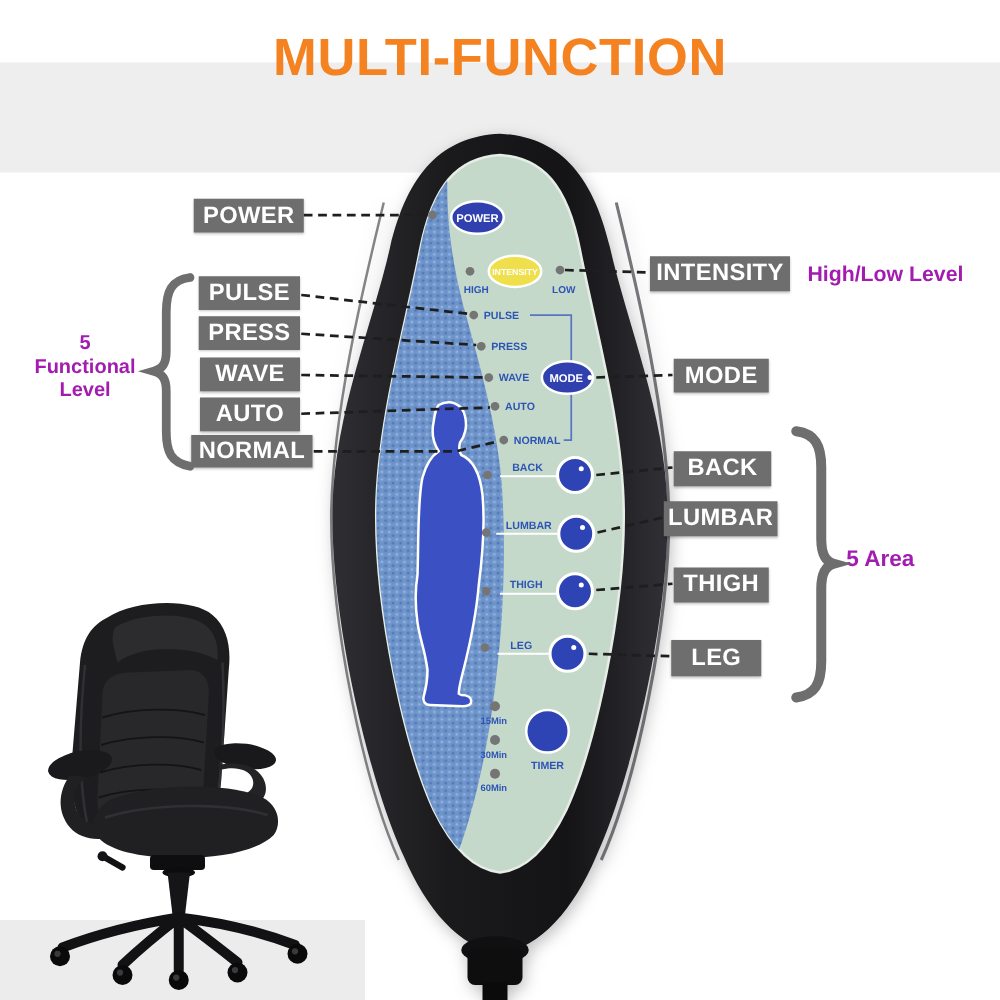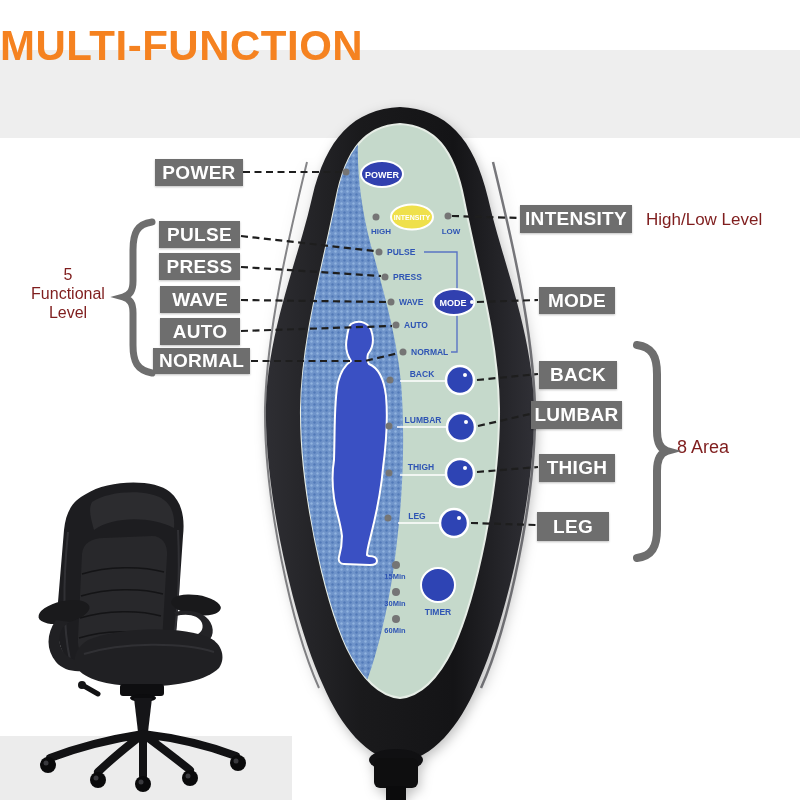--- a/index.html
+++ b/index.html
@@ -3,30 +3,30 @@
 <meta charset="utf-8">
 <style>
   html,body { margin:0; padding:0; }
   .canvas {
     position:relative; width:800px; height:800px; overflow:hidden;
     background:#ffffff; font-family:"Liberation Sans", sans-serif;
   }
   .band-top { position:absolute; left:0; top:50px; width:800px; height:88px; background:#EEEEEE; }
   .band-floor { position:absolute; left:0; top:736px; width:292px; height:64px; background:#ECECEC; }
   .title {
-    position:absolute; left:0; top:22px; width:800px; text-align:left;
+    position:absolute; left:0; top:22px; width:800px; text-align:center;
     font-size:42px; font-weight:800; letter-spacing:0.5px; color:#F58220;
   }
   .label-box {
     position:absolute; background:#6E6E6E; color:#ffffff;
     display:flex; align-items:center; justify-content:center;
     font-size:19px; font-weight:700; letter-spacing:0.3px;
     box-shadow:0 1px 2px rgba(0,0,0,0.25);
   }
-  .note { position:absolute; color:#7f1d1d; font-weight:400; }
+  .note { position:absolute; color:#a21caf; font-weight:700; }
   .note-modes { left:14px; top:265px; width:108px; text-align:center; font-size:16px; line-height:19px; }
   .note-intensity { left:646px; top:210px; font-size:17px; }
   .note-area { left:677px; top:437px; font-size:18px; }
   svg { position:absolute; }
   .remote-svg { left:250px; top:100px; filter:drop-shadow(2px 4px 6px rgba(0,0,0,0.25)); }
   .chair-svg { left:12px; top:472px; }
   .overlay-svg { left:0; top:0; }
   .rtext { fill:#2F55B4; font-family:"Liberation Sans", sans-serif; font-weight:700; }
   .btext { fill:#ffffff; font-family:"Liberation Sans", sans-serif; font-weight:700; }
 </style>
@@ -208,21 +208,21 @@
   <div class="label-box" style="left:531px; top:401px; width:91px; height:28px;">LUMBAR</div>
   <div class="label-box" style="left:539px; top:454px; width:76px; height:28px;">THIGH</div>
   <div class="label-box" style="left:537px; top:512px; width:72px; height:29px;">LEG</div>
 
   <div class="note note-modes">
     <div>5</div>
     <div>Functional</div>
     <div>Level</div>
   </div>
   <div class="note note-intensity">High/Low Level</div>
-  <div class="note note-area">8 Area</div>
+  <div class="note note-area">5 Area</div>
 
   <svg class="overlay-svg" width="800" height="800" viewBox="0 0 800 800">
     <g stroke="#1e1e1e" stroke-width="2.2" stroke-dasharray="7 4.5" fill="none">
       <path d="M243 172 L343 172"></path>
       <path d="M241 236 L374 251"></path>
       <path d="M241 267 L381 276"></path>
       <path d="M241 300 L387 302"></path>
       <path d="M241 331 L392 326"></path>
       <path d="M251 361 L365 361 L399 353"></path>
       <path d="M452 216 L519 218"></path>

